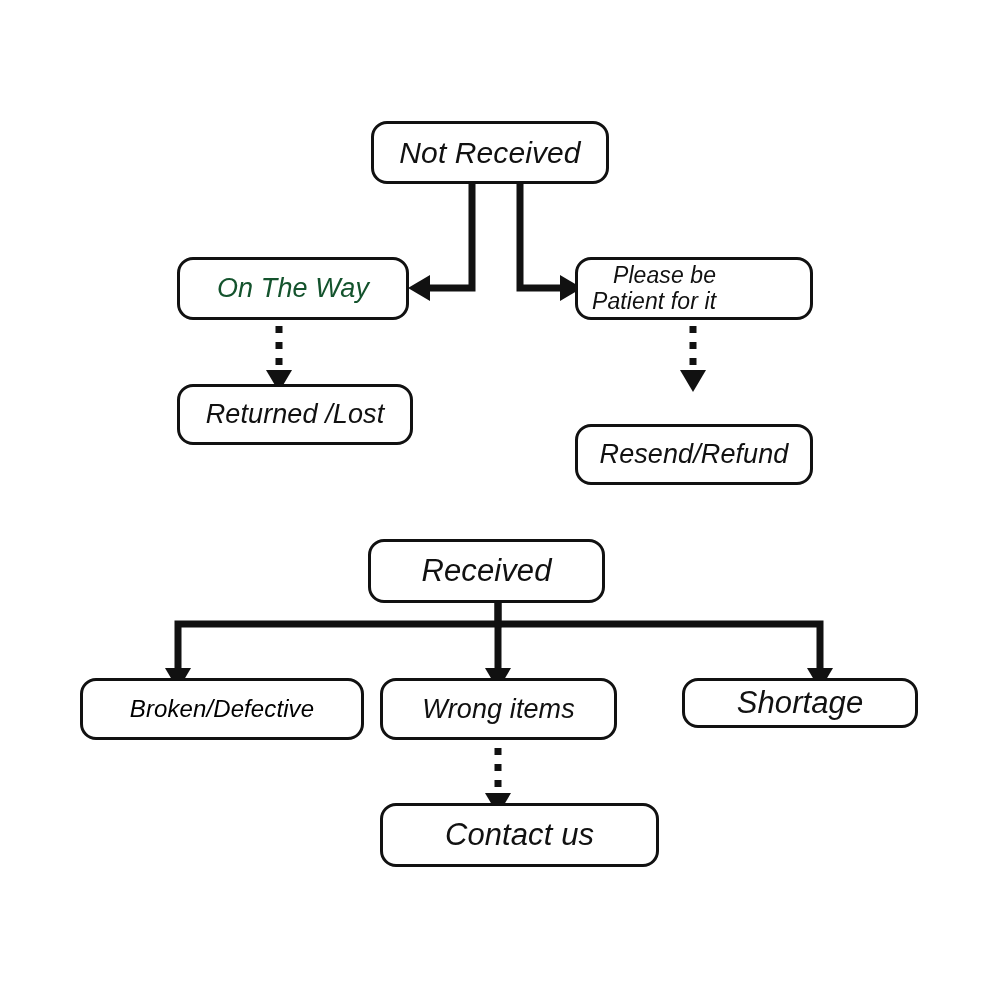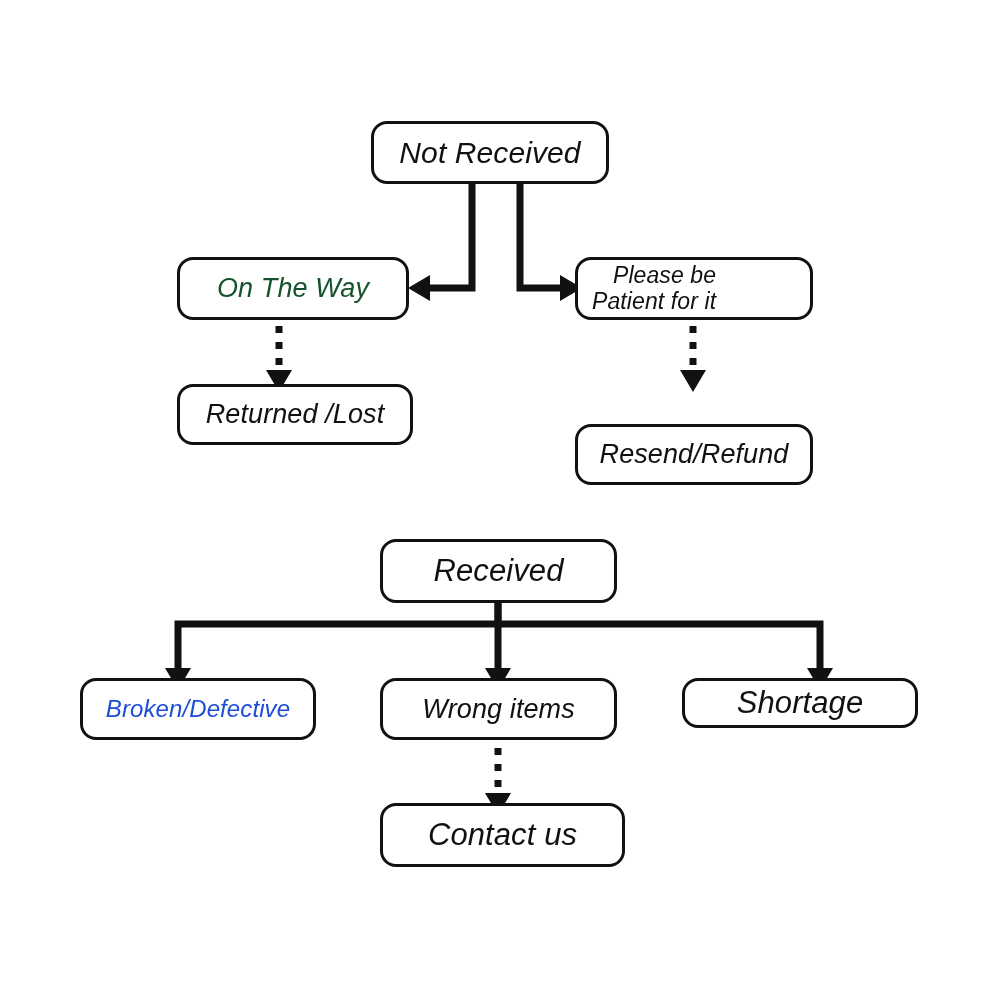--- a/index.html
+++ b/index.html
@@ -79,20 +79,20 @@
       </g>
   </svg>
 
   <div id="node-layer">
       <div class="node-box" style="left: 371px; top: 121px; width: 238px; height: 63px; font-size: 30px; border-color: rgb(17, 17, 17); color: rgb(17, 17, 17);"><span class="node-label">Not Received</span></div>
       <div class="node-box" style="left: 177px; top: 257px; width: 232px; height: 63px; font-size: 27px; border-color: rgb(17, 17, 17); color: #14532d;"><span class="node-label">On The Way</span></div>
       <div class="node-box align-left" style="left: 575px; top: 257px; width: 238px; height: 63px; font-size: 23px; border-color: rgb(17, 17, 17); color: rgb(17, 17, 17);"><span class="node-label">Please be
 Patient for it</span></div>
       <div class="node-box" style="left: 177px; top: 384px; width: 236px; height: 61px; font-size: 27px; border-color: rgb(17, 17, 17); color: rgb(17, 17, 17);"><span class="node-label">Returned /Lost</span></div>
       <div class="node-box" style="left: 575px; top: 380px; width: 238px; height: 61px; font-size: 27px; border-color: rgb(17, 17, 17); color: rgb(17, 17, 17); margin-top: 44px;"><span class="node-label">Resend/Refund</span></div>
-      <div class="node-box" style="left: 380px; top: 539px; width: 237px; height: 64px; font-size: 31px; border-color: rgb(17, 17, 17); color: rgb(17, 17, 17);"><span class="node-label">Received</span></div>
-      <div class="node-box" style="left: 80px; top: 678px; width: 236px; height: 62px; font-size: 24px; border-color: rgb(17, 17, 17); color: #1d4ed8;"><span class="node-label">Broken/Defective</span></div>
+      <div class="node-box" style="left: 368px; top: 539px; width: 237px; height: 64px; font-size: 31px; border-color: rgb(17, 17, 17); color: rgb(17, 17, 17);"><span class="node-label">Received</span></div>
+      <div class="node-box" style="left: 80px; top: 678px; width: 284px; height: 62px; font-size: 24px; border-color: rgb(17, 17, 17); color: #000000;"><span class="node-label">Broken/Defective</span></div>
       <div class="node-box" style="left: 380px; top: 678px; width: 237px; height: 62px; font-size: 27px; border-color: rgb(17, 17, 17); color: rgb(17, 17, 17);"><span class="node-label">Wrong items</span></div>
       <div class="node-box" style="left: 682px; top: 678px; width: 236px; height: 50px; font-size: 31px; border-color: rgb(17, 17, 17); color: rgb(17, 17, 17);"><span class="node-label">Shortage</span></div>
-      <div class="node-box" style="left: 380px; top: 803px; width: 245px; height: 64px; font-size: 31px; border-color: rgb(17, 17, 17); color: rgb(17, 17, 17);"><span class="node-label">Contact us</span></div>
+      <div class="node-box" style="left: 380px; top: 803px; width: 279px; height: 64px; font-size: 31px; border-color: rgb(17, 17, 17); color: rgb(17, 17, 17);"><span class="node-label">Contact us</span></div>
     </div>
 
 </div>
 
 </body></html>

